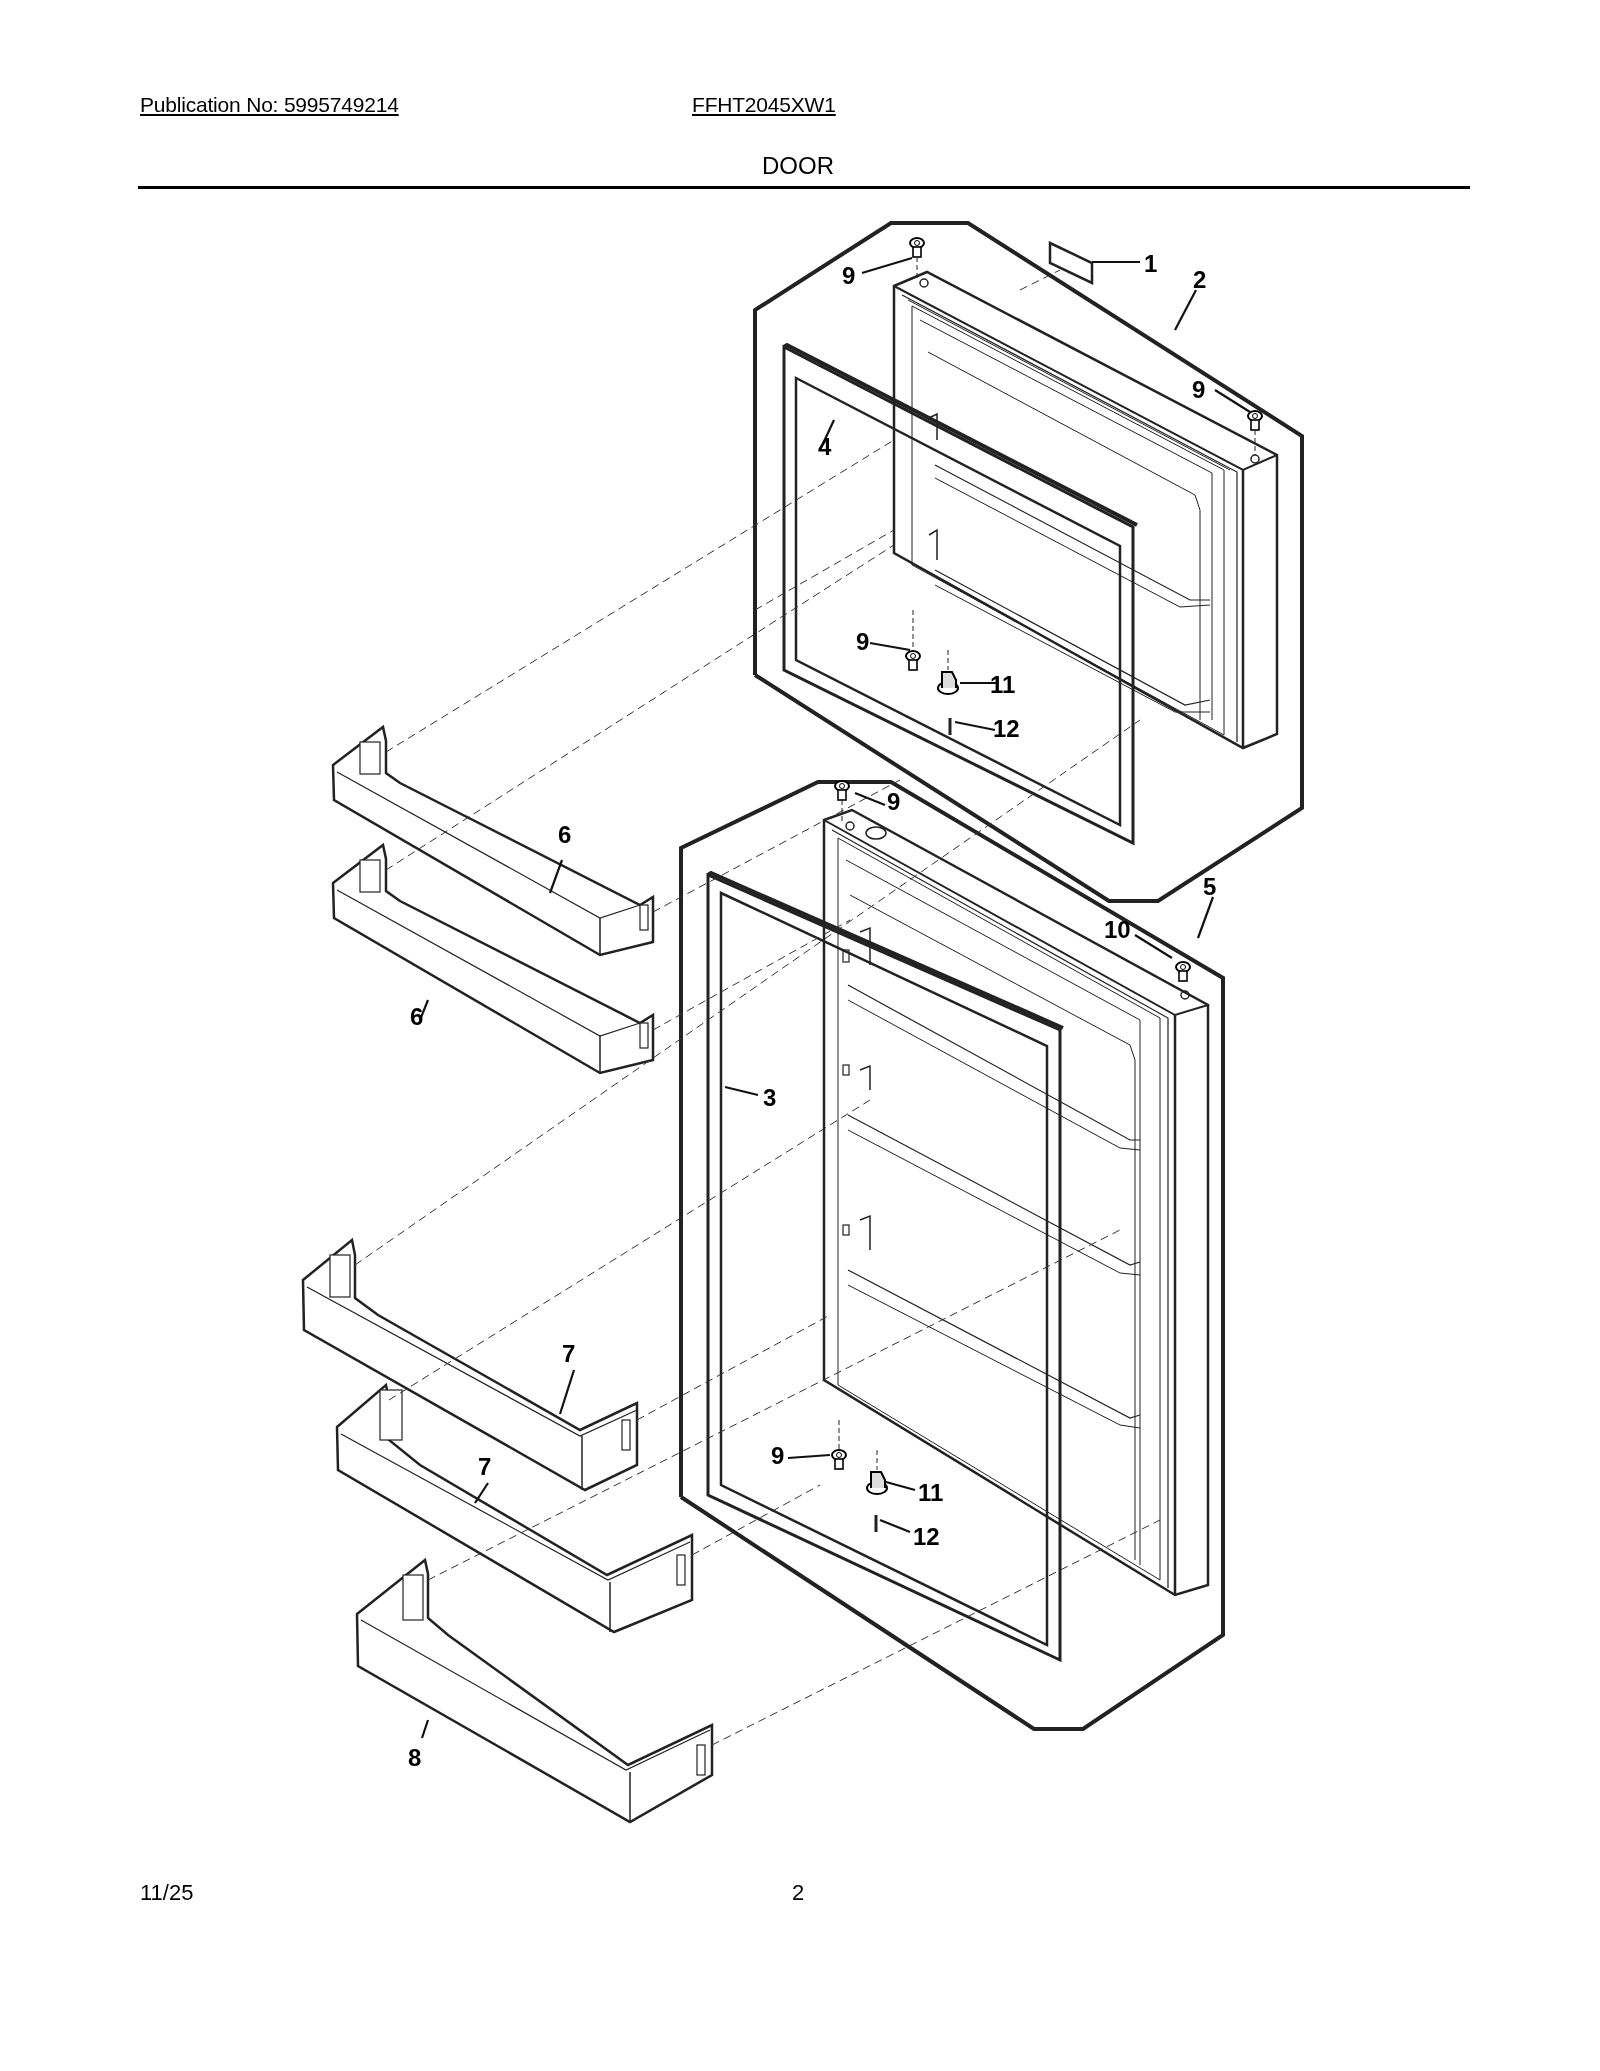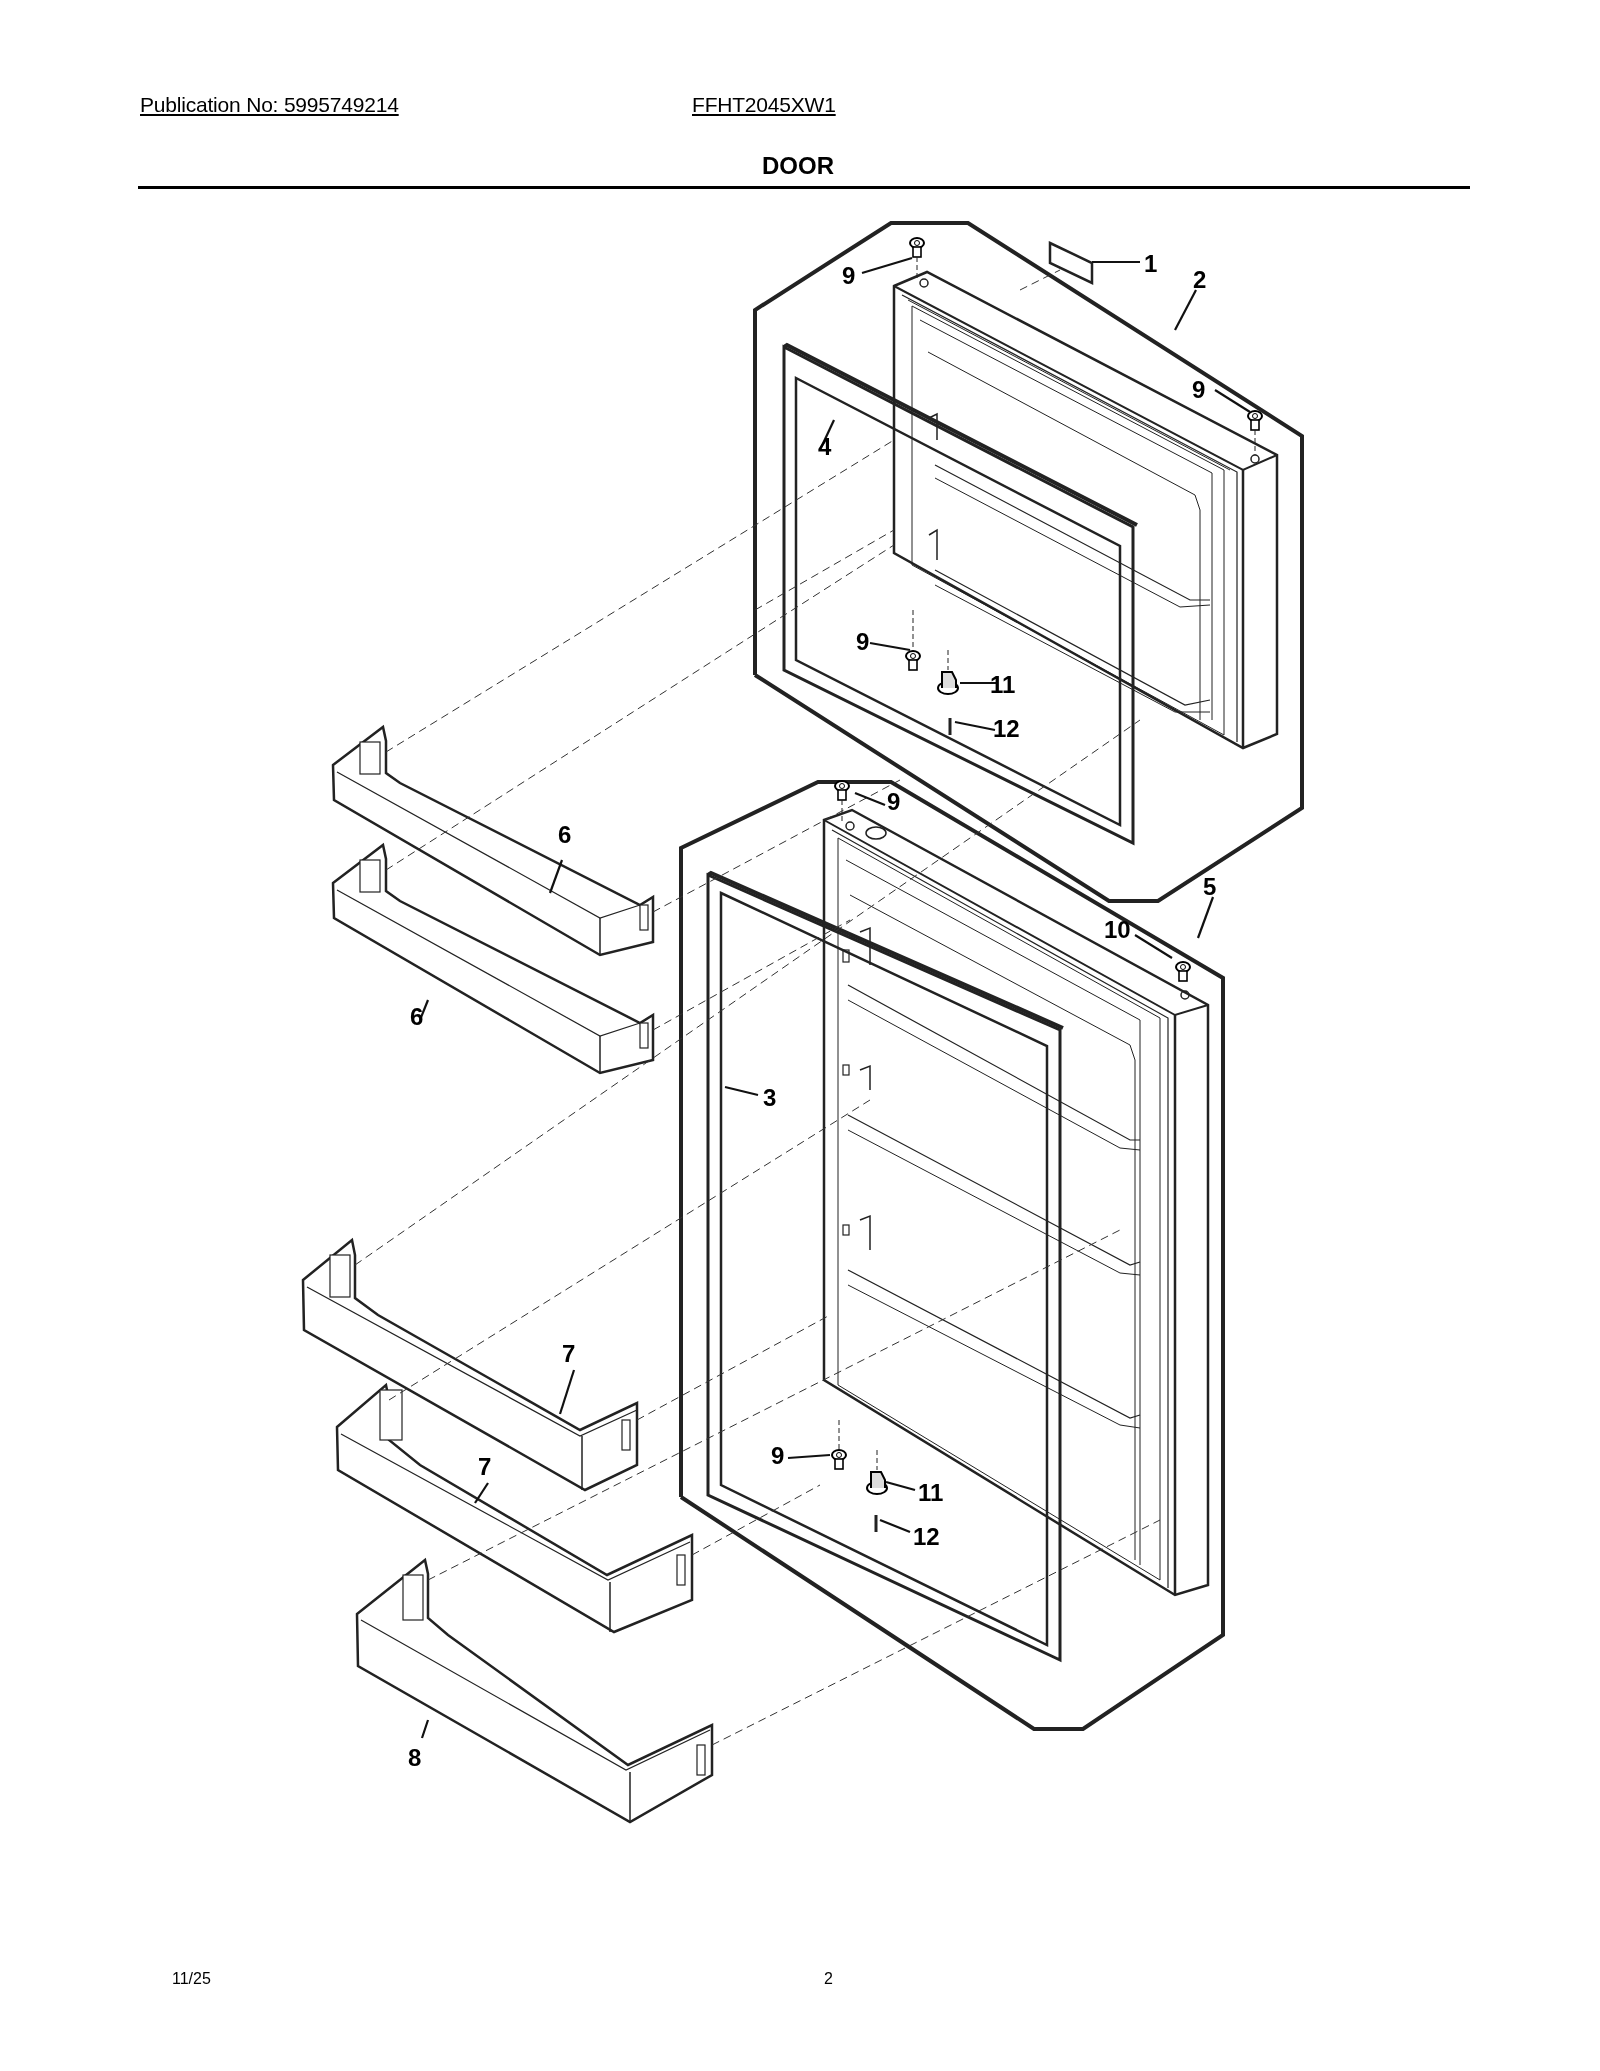--- a/index.html
+++ b/index.html
@@ -2,24 +2,24 @@
 <html><head>
 <meta charset="utf-8">
 <style>
   html, body { margin: 0; padding: 0; background: #ffffff; }
   body { width: 1600px; height: 2071px; position: relative; overflow: hidden;
          font-family: "Liberation Sans", sans-serif; color: #000; }
   .hdr { position: absolute; top: 93px; font-size: 21px; letter-spacing: -0.2px; text-decoration: underline; }
   .hdr-pub { left: 140px; }
   .hdr-model { left: 692px; }
   .title { position: absolute; top: 152px; left: 0; width: 1600px; text-align: center;
-           font-size: 24px; font-weight: bold; }
+           font-size: 24px; font-weight: normal; }
   .title span { position: relative; left: -2px; }
   .rule { position: absolute; left: 138px; top: 186px; width: 1332px; height: 3px; background: #000; }
-  .footer { position: absolute; top: 1970px; font-size: 16px; margin-left: 32px; }
+  .footer { position: absolute; top: 1880px; font-size: 22px; }
   .foot-date { left: 140px; }
   .foot-page { left: 792px; }
   svg.diagram { position: absolute; left: 0; top: 0; }
   .callout { font-family: "Liberation Sans", sans-serif; font-weight: bold; font-size: 24px; fill: #000; }
 </style>
 </head>
 <body>
 
 <div class="hdr hdr-pub">Publication No: 5995749214</div>
 <div class="hdr hdr-model">FFHT2045XW1</div>

